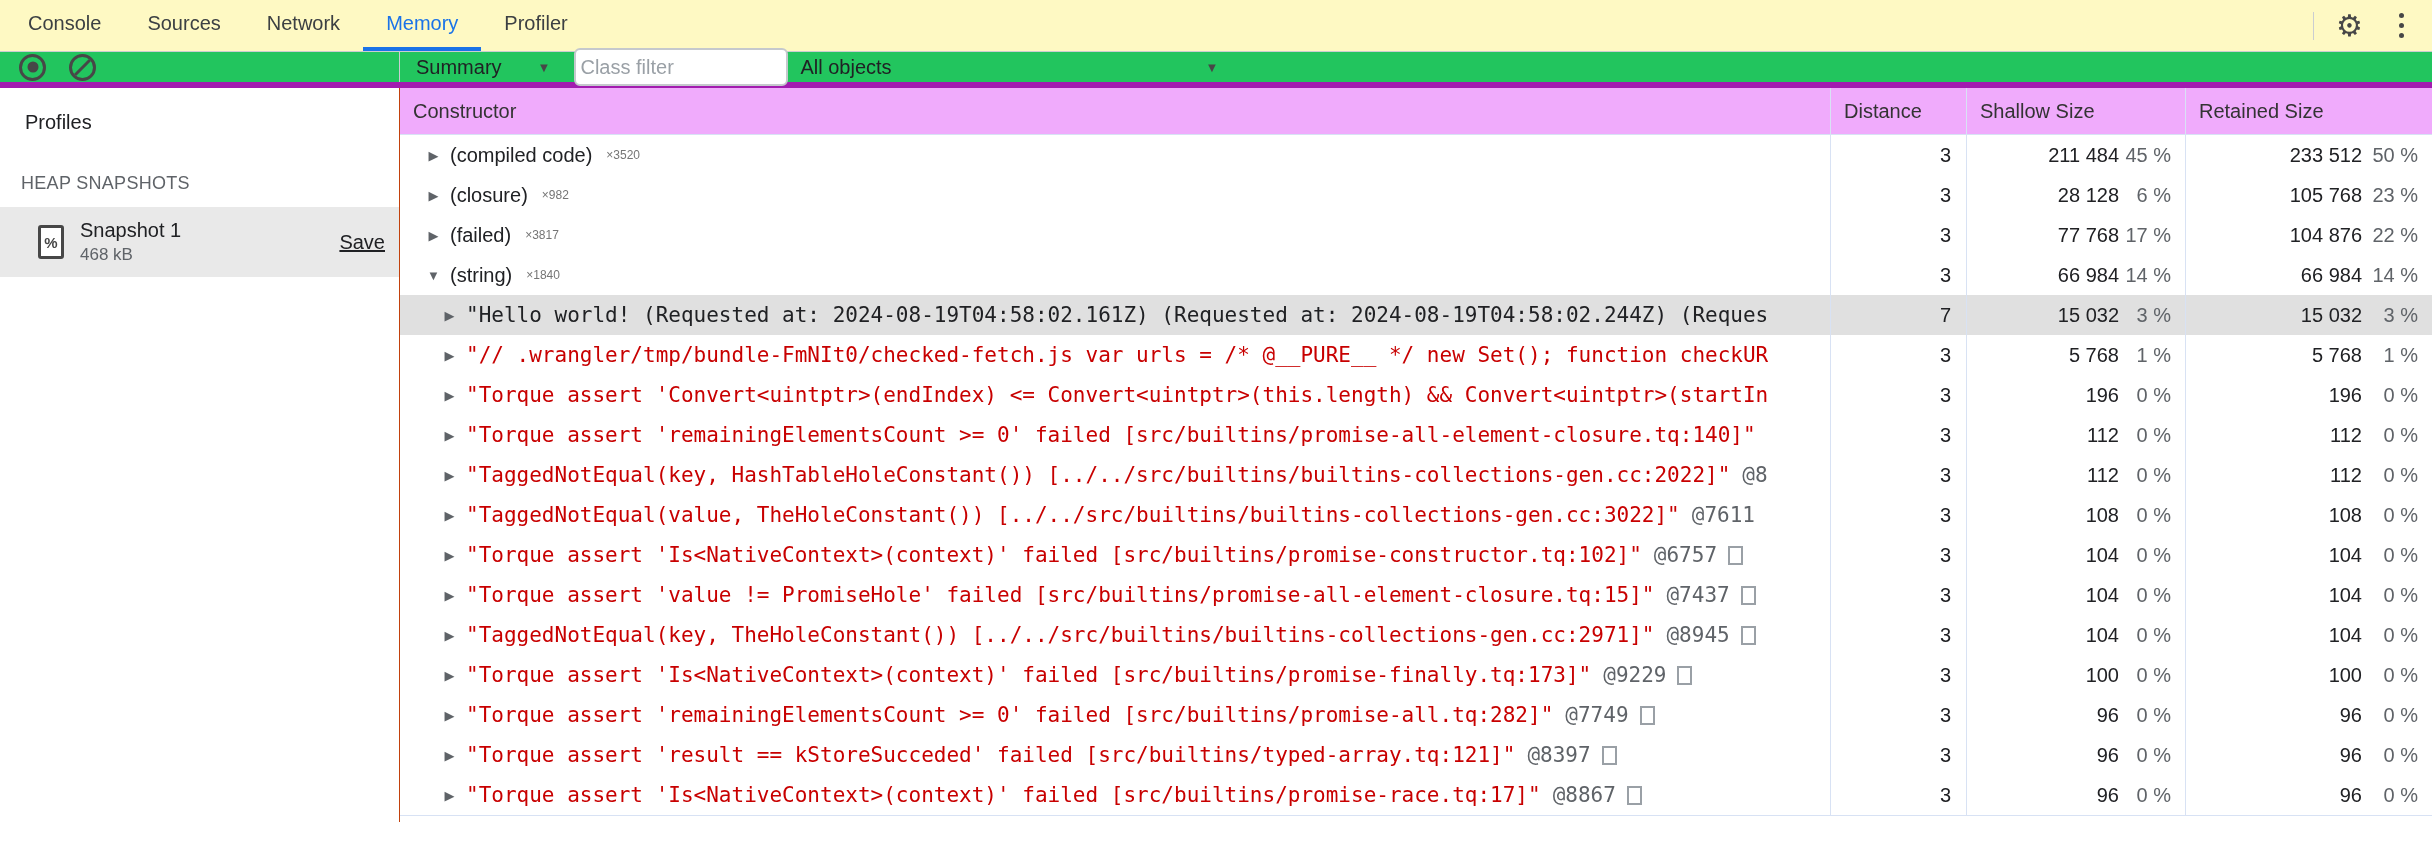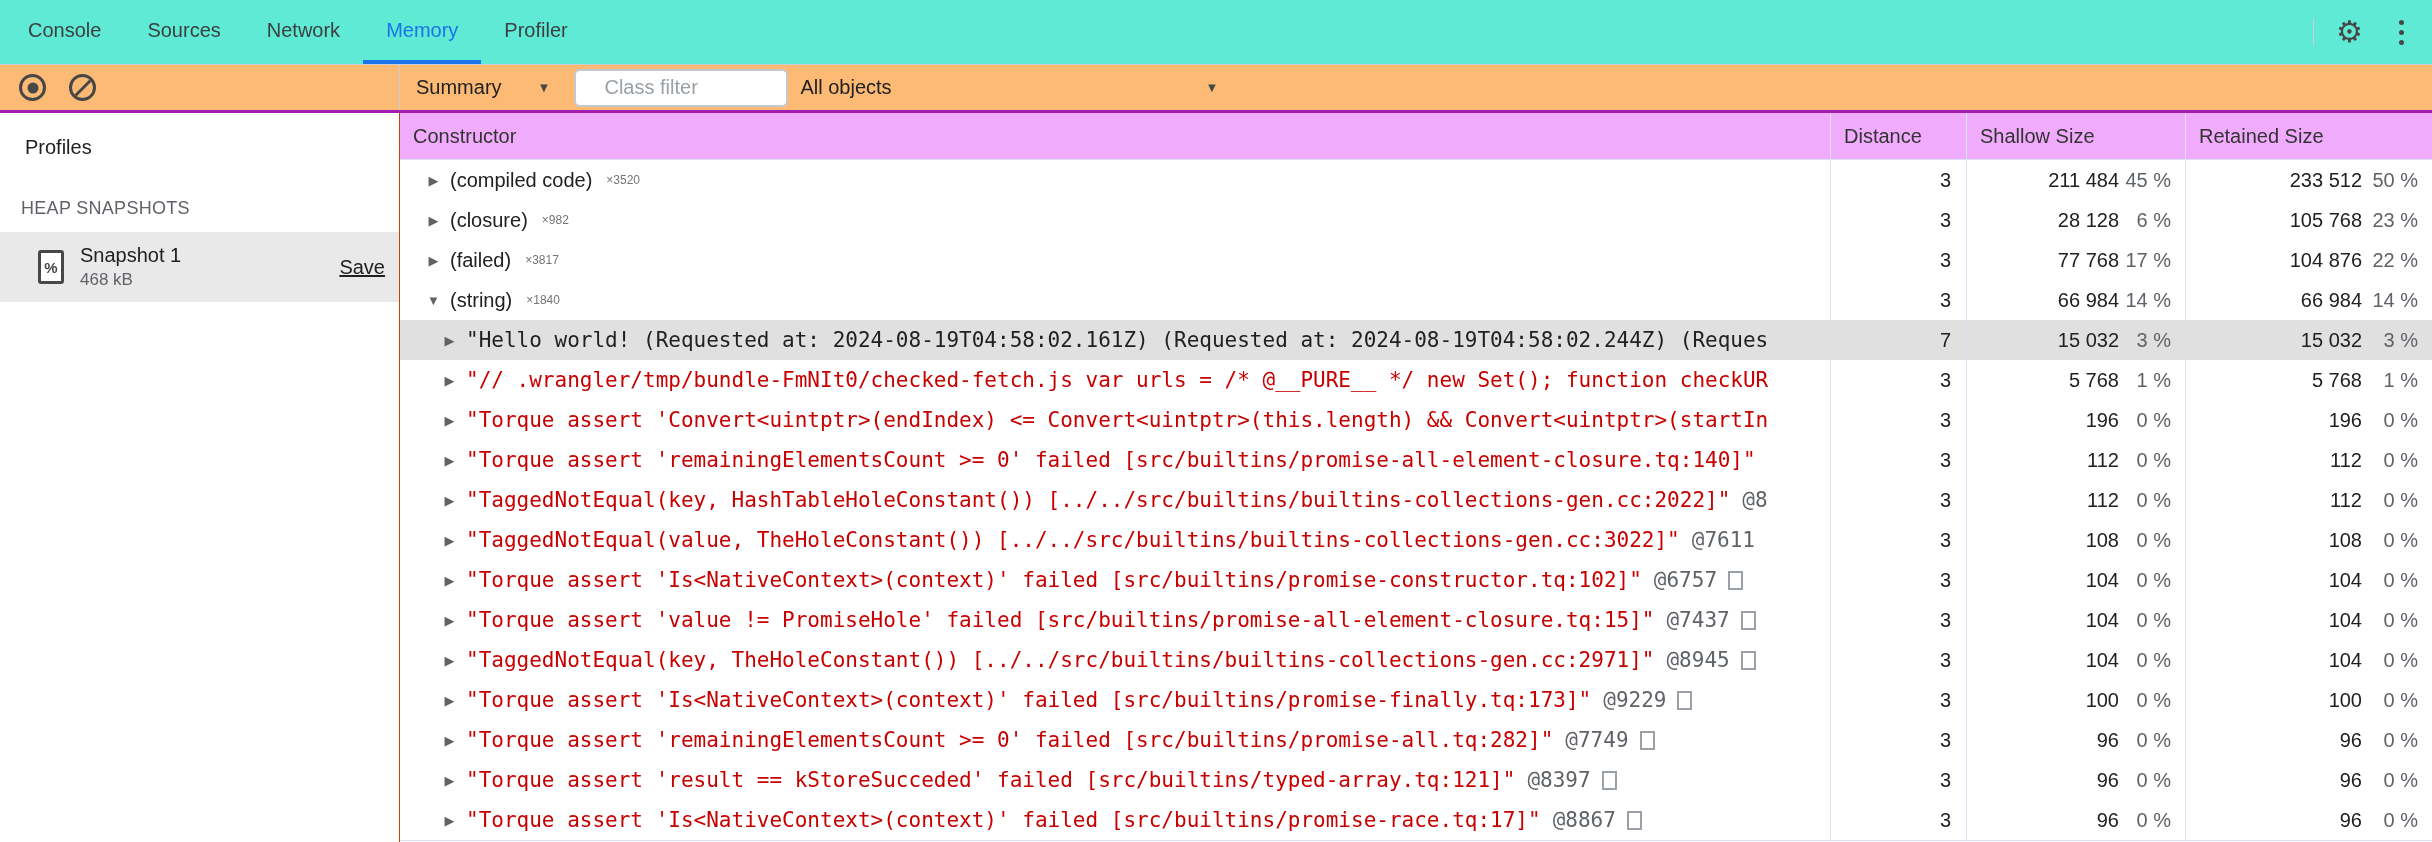--- a/index.html
+++ b/index.html
@@ -1,39 +1,39 @@
 <!DOCTYPE html>
 <html><head>
 <meta charset="utf-8">
 <style>
   * { box-sizing: border-box; margin: 0; padding: 0; }
   html,body { width:2432px; height:842px; overflow:hidden; }
   body { font-family:"Liberation Sans", sans-serif; background:#fff; color:#202124; }
 
   
-  .tabbar { height:65px; background:#5eead4; border-bottom:1px solid #cacdd1; display:flex; align-items:stretch; padding-left:5px; }
+  .tabbar { height:52px; background:#fef9c3; border-bottom:1px solid #cacdd1; display:flex; align-items:stretch; padding-left:5px; }
   .tab { padding:0 23px; display:flex; align-items:center; font-size:20px; color:#3c4043; border-bottom:4px solid transparent; cursor:default; }
   .tab.active { color:#1a73e8; border-bottom-color:#1a73e8; }
   .tabbar-right { margin-left:auto; display:flex; align-items:center; padding-right:24px; }
   .vdiv { width:1px; height:28px; background:#cacdd1; margin-right:22px; }
   .gear-icon { font-size:30px; color:#474747; line-height:1; margin-right:32px; }
   .kebab-icon { display:flex; flex-direction:column; gap:5px; padding:4px; }
   .kebab-icon i { width:5px; height:5px; border-radius:50%; background:#474747; }
 
   
-  .toolbar { height:48px; display:flex; border-bottom:3px solid #a21caf; background:#fdba74; }
+  .toolbar { height:36px; display:flex; border-bottom:6px solid #a21caf; background:#22c55e; }
   .toolbar-left { width:400px; flex:none; border-right:1px solid #cacdd1; display:flex; align-items:center; padding-left:19px; }
   .record-icon { width:27px; height:27px; border:3px solid #474747; border-radius:50%; position:relative; }
   .record-icon i { position:absolute; left:50%; top:50%; width:11px; height:11px; border-radius:50%; background:#474747; transform:translate(-50%,-50%); }
   .clear-icon { width:27px; height:27px; border:3px solid #474747; border-radius:50%; position:relative; margin-left:23px; overflow:hidden; }
   .clear-icon i { position:absolute; left:50%; top:50%; width:3px; height:30px; background:#474747; transform:translate(-50%,-50%) rotate(45deg); }
   .toolbar-main { flex:1; display:flex; align-items:center; padding-left:16px; }
   .dd { display:flex; align-items:center; font-size:20px; color:#202124; }
   .caret-icon { font-size:13px; color:#474747; margin-left:36px; }
-  .class-filter { margin-left:24px; width:214px; height:38px; border:2px solid #c5c9cd; border-radius:6px; font-size:20px; padding:0 28px; color:#202124; font-family:"Liberation Sans",sans-serif; outline:none; }
+  .class-filter { margin-left:24px; width:214px; height:38px; border:2px solid #c5c9cd; border-radius:6px; font-size:20px; padding:0 4px; color:#202124; font-family:"Liberation Sans",sans-serif; outline:none; }
   .class-filter::placeholder { color:#9aa0a6; }
   .dd-objects { margin-left:12px; width:418px; justify-content:space-between; }
   .dd-objects .caret-icon { margin-left:0; }
 
   
   .content { display:flex; height:734px; }
   .sidebar { width:400px; flex:none; border-right:1px solid #c2410c; }
   .sidebar-title { font-size:20px; color:#202124; margin:23px 0 0 25px; }
   .sidebar-section { font-size:18px; color:#5f6368; margin:39px 0 13px 21px; letter-spacing:.3px; }
   .snapshot-item { height:70px; background:#e9e9e9; display:flex; align-items:center; padding:0 14px 0 38px; }

